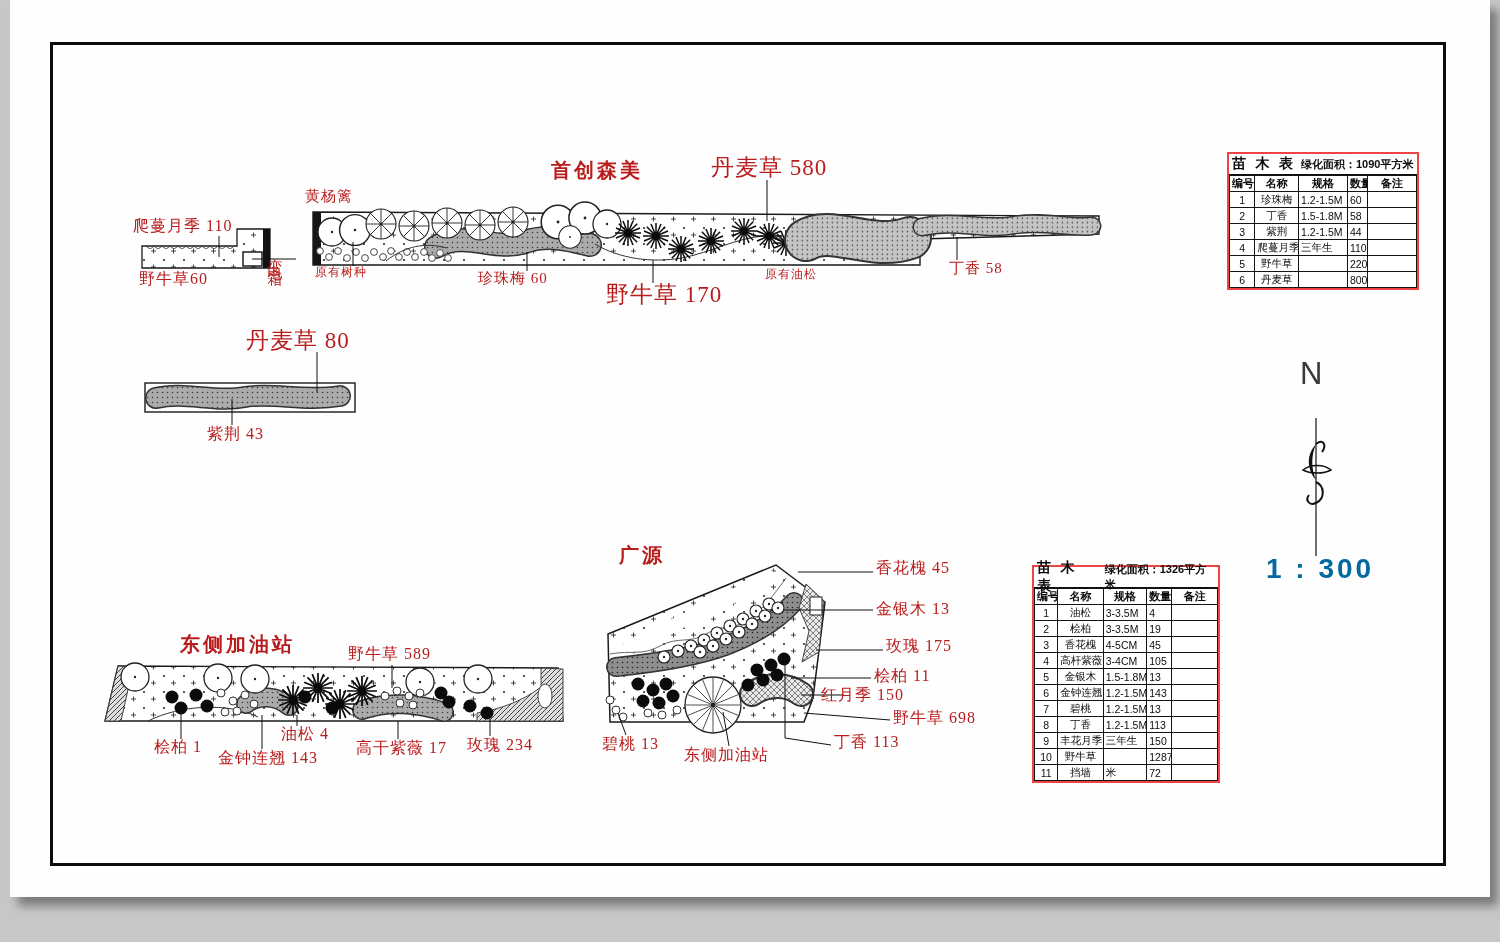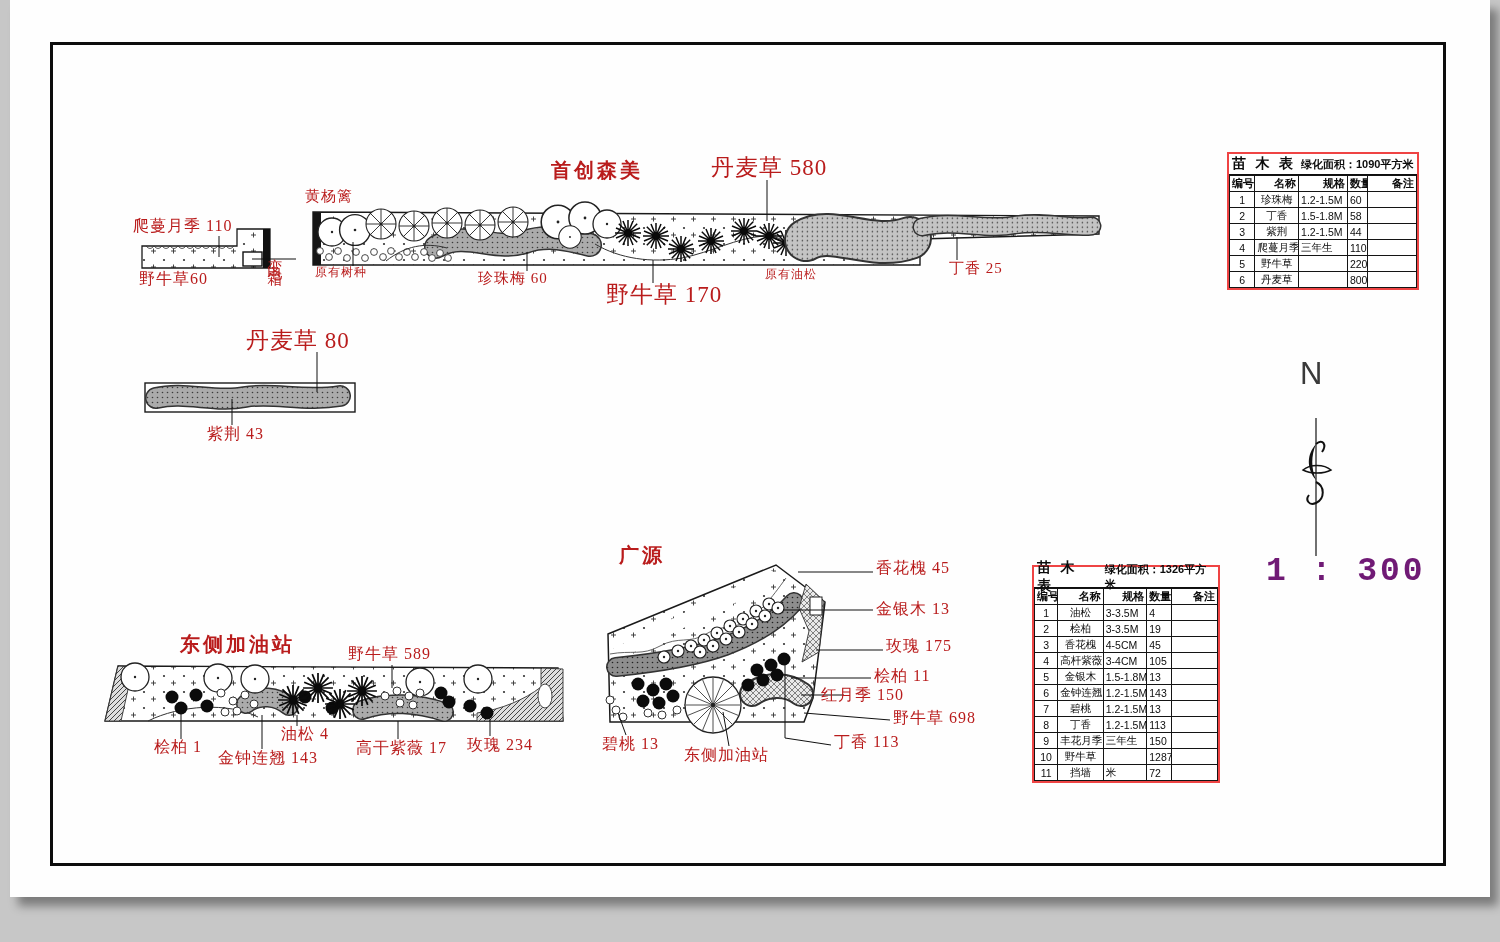--- a/index.html
+++ b/index.html
@@ -11,32 +11,32 @@
   .overlay{position:absolute;left:0;top:0}
   .lbl{position:absolute;font-family:"Liberation Serif",serif;color:#b91c1c;
        font-size:16px;line-height:1.05;white-space:nowrap;letter-spacing:1px}
   .big{font-size:20px;font-weight:600;letter-spacing:3px}
   .med{font-size:12px;font-weight:400}
   .f17{font-size:23px}
   .f15{font-size:15px}
   .vert{writing-mode:vertical-rl;text-orientation:upright;letter-spacing:7px;font-size:15px}
   .n-letter{position:absolute;font-family:"Liberation Sans",sans-serif;font-size:31px;
             font-weight:400;color:#3a3a3a;letter-spacing:0}
-  .scale-lbl{position:absolute;font-family:Liberation Mono, monospace;font-size:33px;
-             font-weight:600;color:#701a75;letter-spacing:3px}
+  .scale-lbl{position:absolute;font-family:Liberation Sans, sans-serif;font-size:28px;
+             font-weight:600;color:#0369a1;letter-spacing:3px}
   .ptable{position:absolute;background:#fff;border:2px solid #ef4444;
           font-family:"Liberation Sans",sans-serif}
   .ptitle{display:flex;align-items:center;gap:5px;border-bottom:1px solid #0f0f0f;
           padding:1px 3px;height:18px}
   .ptitle .main{font-family:"Liberation Serif",serif;font-weight:700;font-size:14px;letter-spacing:3px}
   .ptitle .sub{font-size:11px;font-weight:600}
   .ptable table{border-collapse:collapse;width:100%;table-layout:fixed}
   .ptable th,.ptable td{border:1px solid #141414;font-size:10.5px;height:15px;
           padding:0 2px;overflow:hidden;white-space:nowrap}
-  .ptable th{font-weight:700;font-size:11px;text-align:right}
+  .ptable th{font-weight:700;font-size:11px;text-align:center}
   .ptable td:nth-child(1){text-align:center}
   .ptable td:nth-child(2){text-align:center}
   .ptable td:nth-child(3){text-align:left}
   .ptable td:nth-child(4){text-align:left}
 </style>
 </head>
 <body>
 
 <div class="sheet"></div>
 <div class="frame"></div>
@@ -323,21 +323,21 @@
 <div class="lbl" style="left:133px;top:218px">爬蔓月季 110</div>
 <div class="lbl" style="left:139px;top:271px">野牛草60</div>
 <div class="lbl vert" style="left:266px;top:246px">变电箱</div>
 <div class="lbl f15" style="left:305px;top:189px">黄杨篱</div>
 <div class="lbl big" style="left:551px;top:160px">首创森美</div>
 <div class="lbl f17" style="left:711px;top:156px">丹麦草 580</div>
 <div class="lbl med" style="left:315px;top:266px">原有树种</div>
 <div class="lbl f15" style="left:478px;top:271px">珍珠梅 60</div>
 <div class="lbl f17" style="left:606px;top:283px">野牛草 170</div>
 <div class="lbl med" style="left:765px;top:268px">原有油松</div>
-<div class="lbl f15" style="left:949px;top:261px">丁香 25</div>
+<div class="lbl f15" style="left:949px;top:261px">丁香 58</div>
 <div class="lbl f17" style="left:246px;top:329px">丹麦草 80</div>
 <div class="lbl" style="left:207px;top:426px">紫荆 43</div>
 
 <div class="lbl big" style="left:180px;top:634px">东侧加油站</div>
 <div class="lbl" style="left:348px;top:646px">野牛草 589</div>
 <div class="lbl" style="left:154px;top:739px">桧柏 1</div>
 <div class="lbl" style="left:218px;top:750px">金钟连翘 143</div>
 <div class="lbl" style="left:281px;top:726px">油松 4</div>
 <div class="lbl" style="left:356px;top:740px">高干紫薇 17</div>
 <div class="lbl" style="left:467px;top:737px">玫瑰 234</div>

